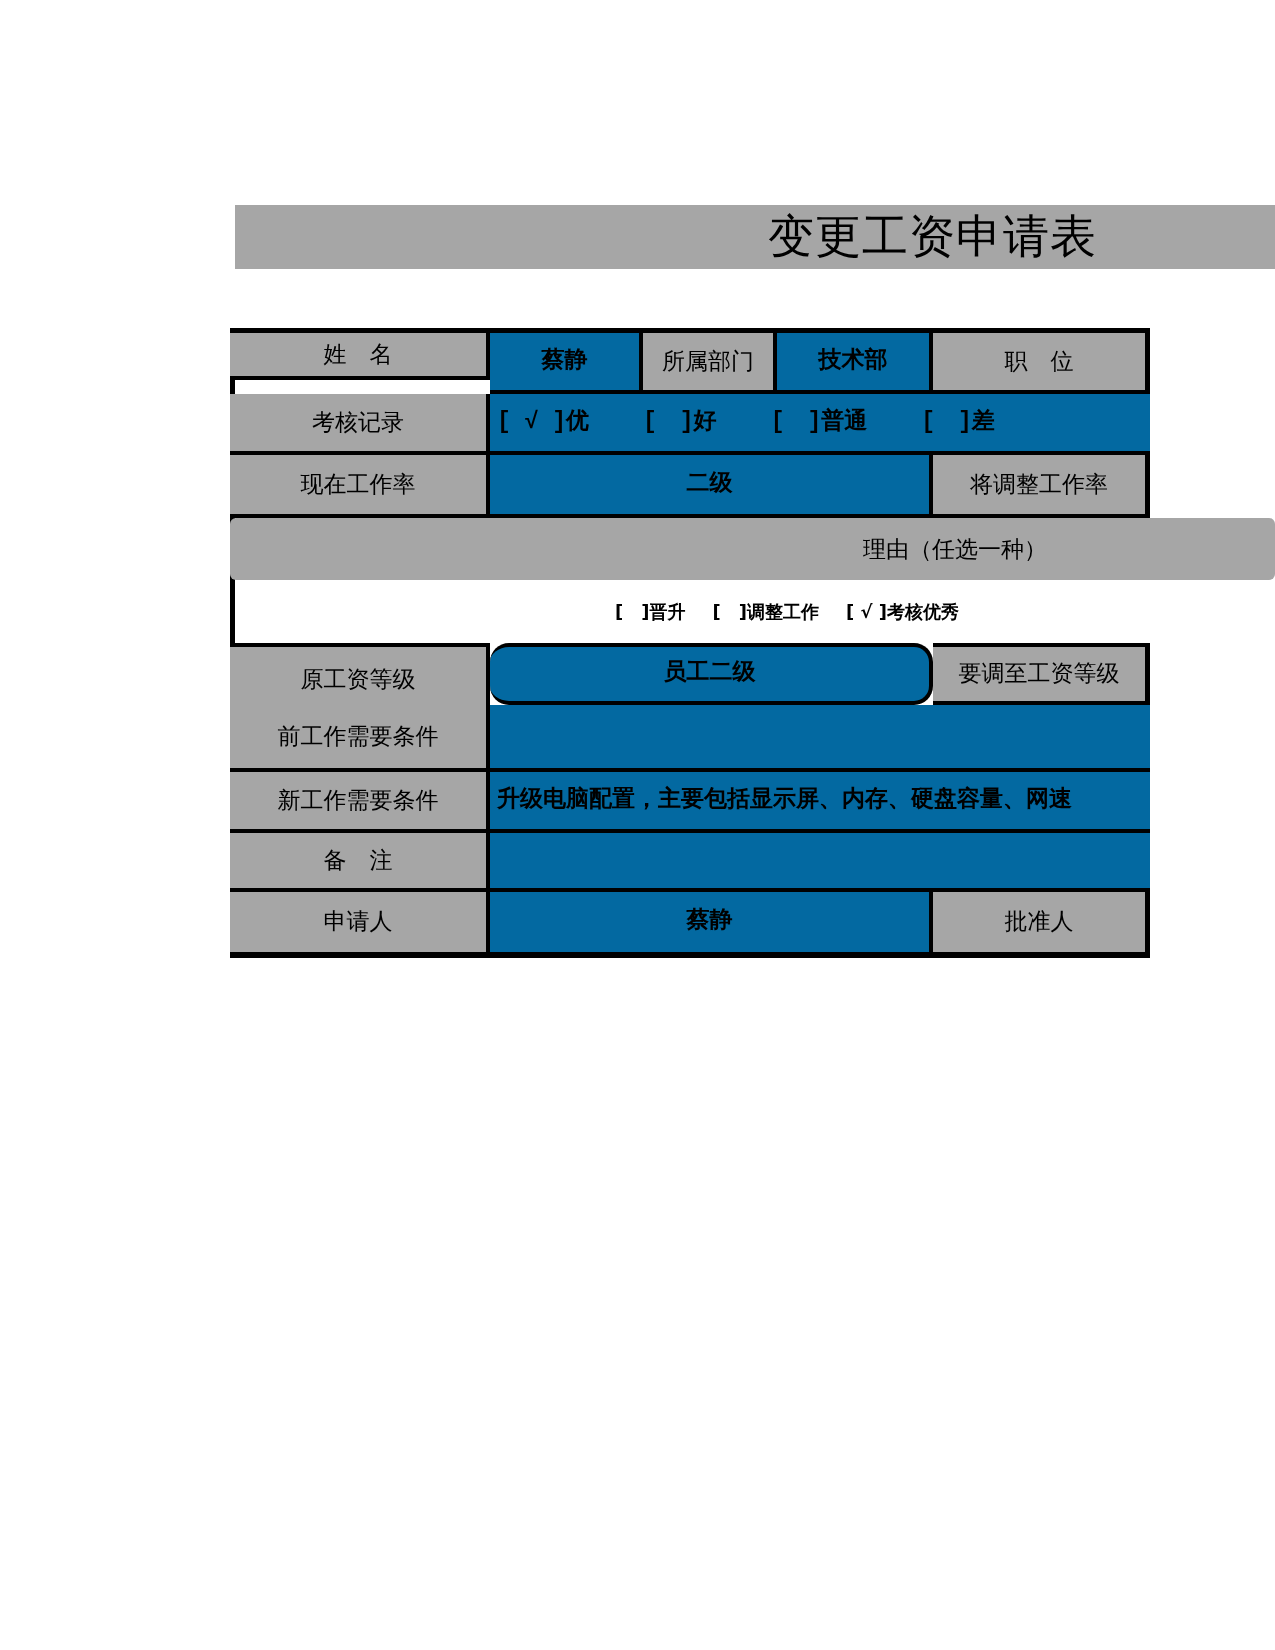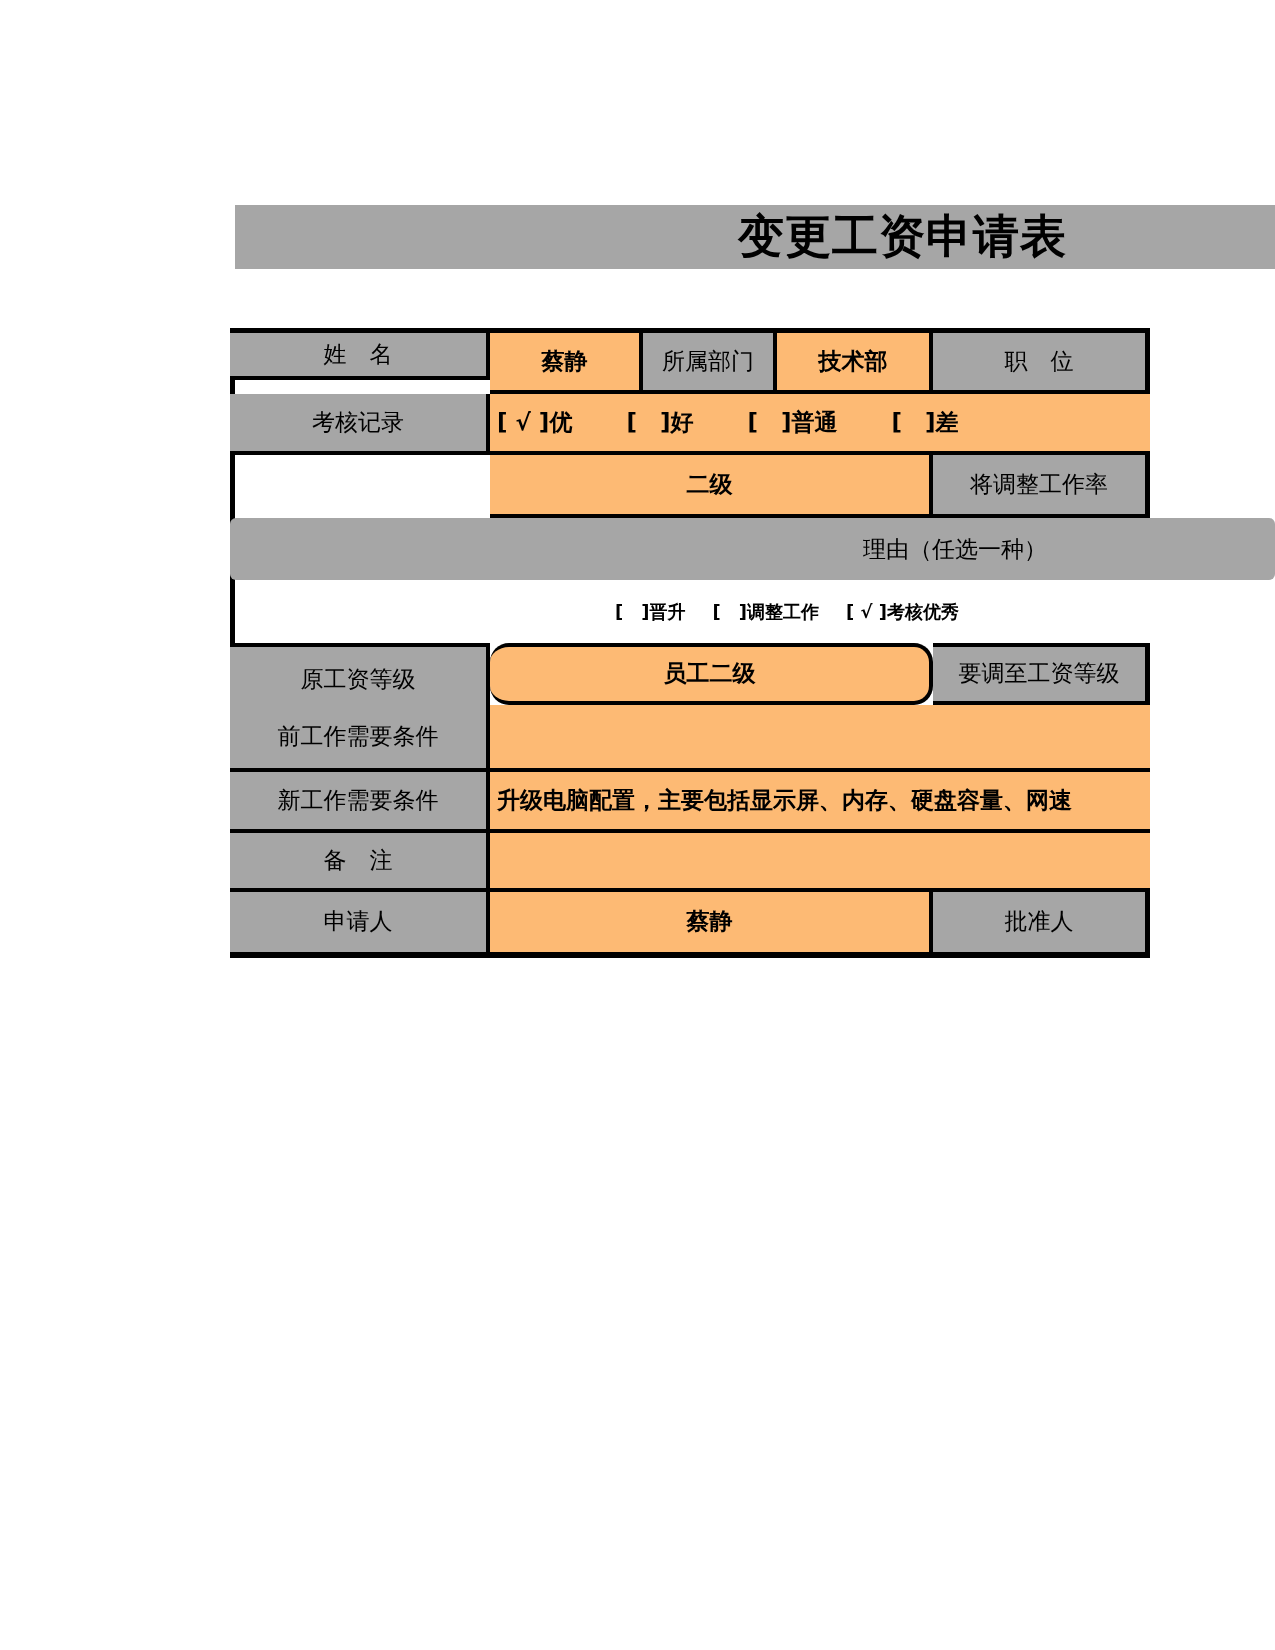--- a/index.html
+++ b/index.html
@@ -11,35 +11,35 @@
     color:#000;
     overflow:hidden;
   }
   .abs{position:absolute;box-sizing:border-box;}
   .cell{
     position:absolute;box-sizing:border-box;
     display:flex;align-items:center;justify-content:center;
     font-size:23px;line-height:1.2;white-space:nowrap;
   }
   .gray{background:#A6A6A6;}
-  .white{background:#fdba74;}
+  .white{background:#0369a1;font-family:Liberation Mono, monospace;}
   .bold{font-weight:bold;}
   .left-align{justify-content:flex-start;padding-left:7px;}
   .bt5{border-top:5px solid #000;}
   .bt4{border-top:4px solid #000;}
   .bb4{border-bottom:4px solid #000;}
   .bb6{border-bottom:6px solid #000;}
   .br4{border-right:4px solid #000;}
   .br5{border-right:5px solid #000;}
   .opts{display:flex;align-items:center;}
   .opts2 .opt{margin-right:54px;}
   .opts5 .opt{margin-right:27px;}
   #title-bar{left:235px;top:205px;width:1040px;height:64px;}
-  #title-text{position:absolute;left:503px;top:0;height:64px;display:flex;align-items:center;
-    font-size:46px;font-weight:bold;letter-spacing:1px;}
+  #title-text{position:absolute;left:533px;top:0;height:64px;display:flex;align-items:center;
+    font-size:46px;font-weight:normal;letter-spacing:1px;}
   #reason-bar{left:230px;top:518px;width:1045px;height:62px;border-radius:6px;}
   #reason-text{position:absolute;left:633px;top:0;height:62px;display:flex;align-items:center;
     font-size:23px;}
   #row5-opts{left:615px;top:580px;height:63px;font-size:18px;font-weight:bold;}
   #left-rule{left:230px;top:328px;width:5px;height:630px;background:#000;}
 </style>
 </head>
 <body>
 
 <div id="page">
@@ -57,20 +57,21 @@
   <div class="cell gray bt5 bb4 br5" style="left:933px;top:328px;width:217px;height:66px;">职　位</div>
 
   <div class="cell gray bb4 br4" style="left:230px;top:394px;width:260px;height:61px;">考核记录</div>
   <div class="cell white bb4 left-align opts opts2 bold" style="left:490px;top:394px;width:660px;height:61px;">
     <span class="opt">[ √ ]优</span>
     <span class="opt">[　]好</span>
     <span class="opt">[　]普通</span>
     <span class="opt">[　]差</span>
   </div>
 
+  <div class="cell gray bb4 br4" style="left:230px;top:455px;width:260px;height:63px;">现在工作率</div>
   <div class="cell white bb4 br4 bold" style="left:490px;top:455px;width:443px;height:63px;">二级</div>
   <div class="cell gray bb4 br5" style="left:933px;top:455px;width:217px;height:63px;">将调整工作率</div>
 
   <div id="reason-bar" class="abs gray">
     <div id="reason-text">理由（任选一种）</div>
   </div>
 
   <div id="row5-opts" class="cell opts opts5" style="background:transparent;">
     <span class="opt">[　]晋升</span>
     <span class="opt">[　]调整工作</span>

